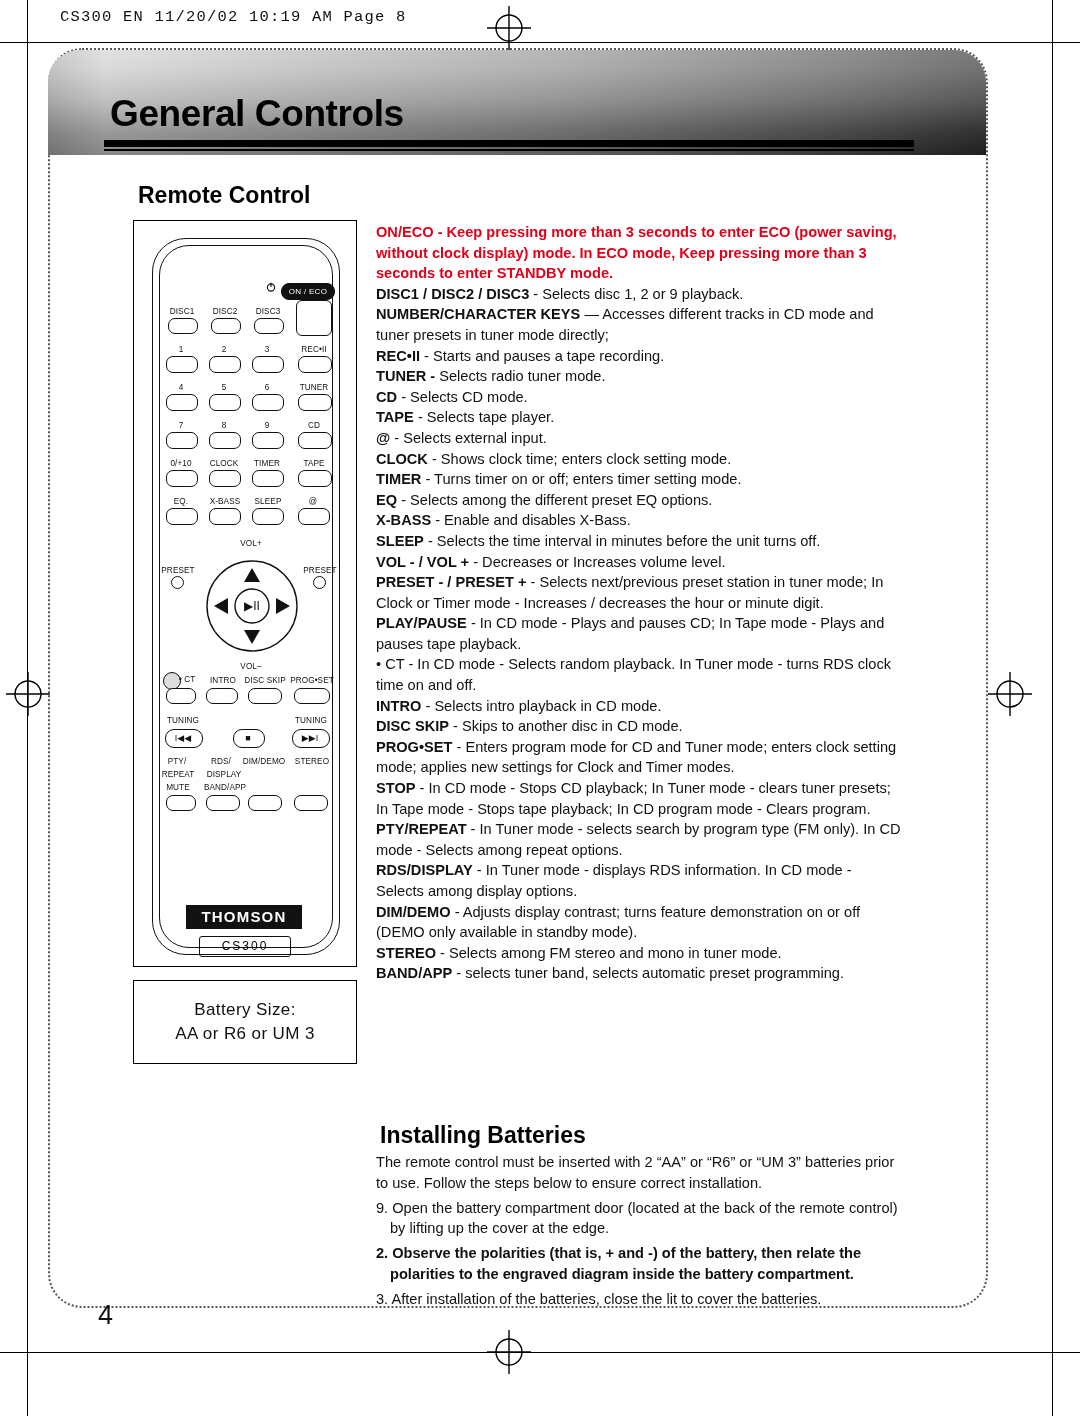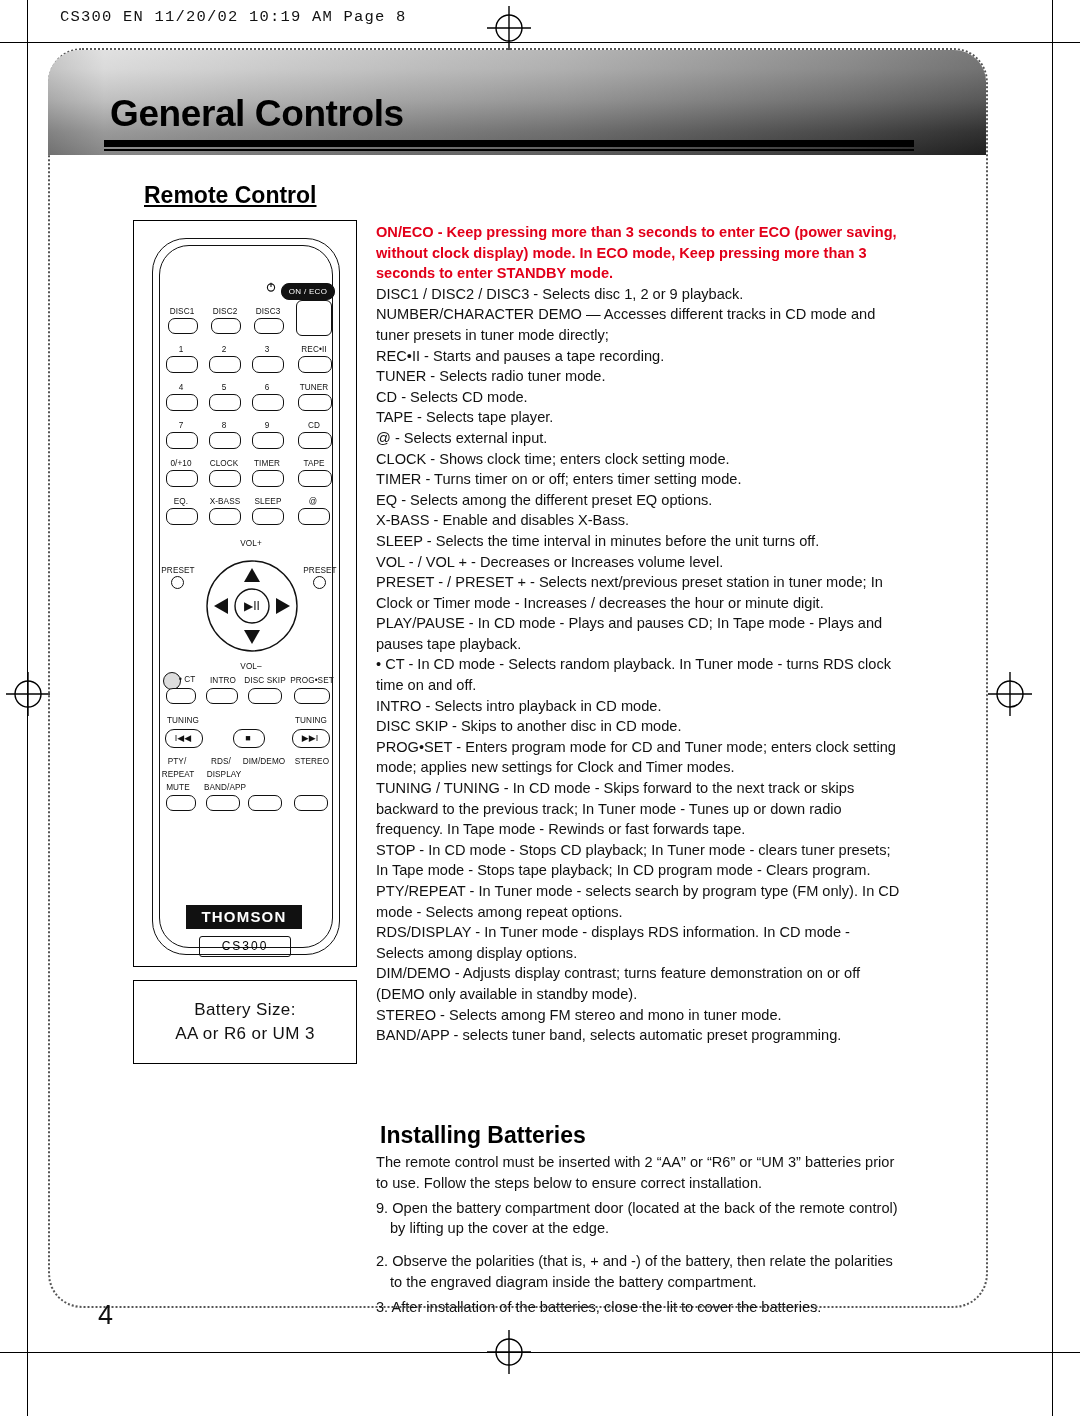--- a/index.html
+++ b/index.html
@@ -57,21 +57,21 @@
     position:absolute;left:104px;top:140px;width:810px;height:7px;background:#000;
   }
   .title-rule2{
     position:absolute;left:104px;top:149px;width:810px;height:2px;background:#000;
   }
 
   
   .h2{
     position:absolute;font-size:23px;font-weight:bold;color:#000;
   }
-  #h-remote{left:144px;top:182px;text-decoration:underline;}
+  #h-remote{left:138px;top:182px;}
   #h-install{left:380px;top:1122px;}
 
   
   .remote-box{
     position:absolute;left:133px;top:220px;width:222px;height:745px;
     border:1px solid #000;
   }
   .battery-box{
     position:absolute;left:133px;top:980px;width:222px;height:82px;
     border:1px solid #000;
@@ -120,21 +120,21 @@
 
   
   .col{
     position:absolute;left:376px;top:222px;width:525px;
     font-size:14.6px;line-height:20.6px;color:#111;
     text-align:left;
   }
   .col p{margin:0 0 0 0;}
   .p{margin-bottom:0px;}
   .red{color:#e2001a;font-weight:bold;}
-  b{font-weight:normal;}
+  b{font-weight:bold;}
   .install-text{
     position:absolute;left:376px;top:1152px;width:525px;
     font-size:14.6px;line-height:20.8px;color:#111;
   }
   .install-text p{margin:0;}
   .indent{padding-left:14px;text-indent:-14px;}
   .pagenum{
     position:absolute;left:98px;top:1300px;font-size:27px;color:#111;
   }
 </style>
@@ -302,47 +302,46 @@
 <div class="cs300">CS300</div>
 
 <div class="battery-box">
   <div>Battery Size:</div>
   <div>AA  or  R6  or  UM 3</div>
 </div>
 
 <div class="col" id="desc-col">
     <p class="p"><b class="red">ON/ECO</b><span class="red"> - Keep pressing more than 3 seconds to enter ECO (power saving, without clock display) mode. In ECO mode, Keep pressing more than 3 seconds  to enter STANDBY mode.</span></p>
     <p class="p"><b>DISC1 / DISC2 / DISC3</b><span> -  Selects disc 1, 2 or 9 playback.</span></p>
-    <p class="p"><b>NUMBER/CHARACTER DEMO</b><span> — Accesses different tracks in CD mode and tuner presets in tuner mode directly;</span></p>
+    <p class="p"><b>NUMBER/CHARACTER KEYS</b><span> — Accesses different tracks in CD mode and tuner presets in tuner mode directly;</span></p>
     <p class="p"><b>REC•II</b><span> - Starts and pauses a tape recording.</span></p>
     <p class="p"><b>TUNER -</b><span> Selects radio tuner mode.</span></p>
     <p class="p"><b>CD</b><span> - Selects CD mode.</span></p>
     <p class="p"><b>TAPE</b><span> - Selects tape player.</span></p>
     <p class="p"><b>@</b><span> - Selects external input.</span></p>
     <p class="p"><b>CLOCK</b><span> - Shows clock time; enters clock setting mode.</span></p>
     <p class="p"><b>TIMER</b><span> - Turns timer on or off; enters timer setting mode.</span></p>
     <p class="p"><b>EQ</b><span> - Selects among the different preset EQ options.</span></p>
     <p class="p"><b>X-BASS</b><span> - Enable and disables X-Bass.</span></p>
     <p class="p"><b>SLEEP</b><span> - Selects the time interval in minutes before the unit turns off.</span></p>
     <p class="p"><b>VOL -        / VOL +</b><span>           - Decreases or Increases volume level.</span></p>
     <p class="p"><b>PRESET -        / PRESET +</b><span>        - Selects next/previous preset station in tuner mode; In Clock or Timer mode - Increases / decreases the hour or minute digit.</span></p>
     <p class="p"><b>PLAY/PAUSE</b><span>                   - In CD mode - Plays and pauses CD; In Tape mode - Plays and pauses tape playback.</span></p>
     <p class="p"><span>• CT - In CD mode - Selects random playback. In Tuner mode - turns RDS clock time on and off.</span></p>
     <p class="p"><b>INTRO</b><span> - Selects intro playback in CD mode.</span></p>
     <p class="p"><b>DISC SKIP</b><span> - Skips to another disc in CD mode.</span></p>
     <p class="p"><b>PROG•SET</b><span> - Enters  program mode for CD and Tuner mode; enters clock setting mode; applies new settings for Clock and Timer modes.</span></p>
-    <p class="p"><b>TUNING           / TUNING</b><span>         - In CD mode - Skips forward to the next track or skips backward to the previous track; In Tuner mode - Tunes up or down radio frequency. In Tape mode - Rewinds or fast forwards tape.</span></p>
     <p class="p"><b>STOP</b><span> - In CD mode - Stops CD playback; In Tuner mode - clears tuner presets; In Tape mode - Stops tape playback; In CD program mode - Clears program.</span></p>
     <p class="p"><b>PTY/REPEAT</b><span> - In Tuner mode - selects search by program type (FM only). In CD mode - Selects among repeat options.</span></p>
     <p class="p"><b>RDS/DISPLAY</b><span> - In Tuner mode - displays RDS information. In CD mode - Selects among display options.</span></p>
     <p class="p"><b>DIM/DEMO</b><span>  - Adjusts display contrast; turns feature demonstration on or off (DEMO only available in standby mode).</span></p>
     <p class="p"><b>STEREO</b><span> - Selects among FM stereo and mono in tuner mode.</span></p>
     <p class="p"><b>BAND/APP</b><span> - selects tuner band, selects automatic preset programming.</span></p>
   </div>
 
 <div class="install-text" id="install-col">
     <p>The remote control must be inserted with 2 “AA” or  “R6” or “UM 3” batteries prior to use. Follow the steps below to ensure correct installation.</p>
     <p class="indent" style="margin-top: 4px;">9.  Open the battery compartment door (located at the back of the remote control) by lifting up the cover at the edge.</p>
-    <p class="indent" style="margin-top: 12px;">2. Observe the polarities (that is, + and -) of the battery, then relate the polarities to the engraved diagram inside the battery compartment.</p>
+    <p class="indent" style="margin-top: 4px; font-weight: bold;">2. Observe the polarities (that is, + and -) of the battery, then relate the polarities to the engraved diagram inside the battery compartment.</p>
     <p class="indent" style="margin-top: 4px;">3. After installation of the batteries, close the lit to cover the batteries.</p>
   </div>
 
 <div class="pagenum">4</div>
 
 </body></html>

